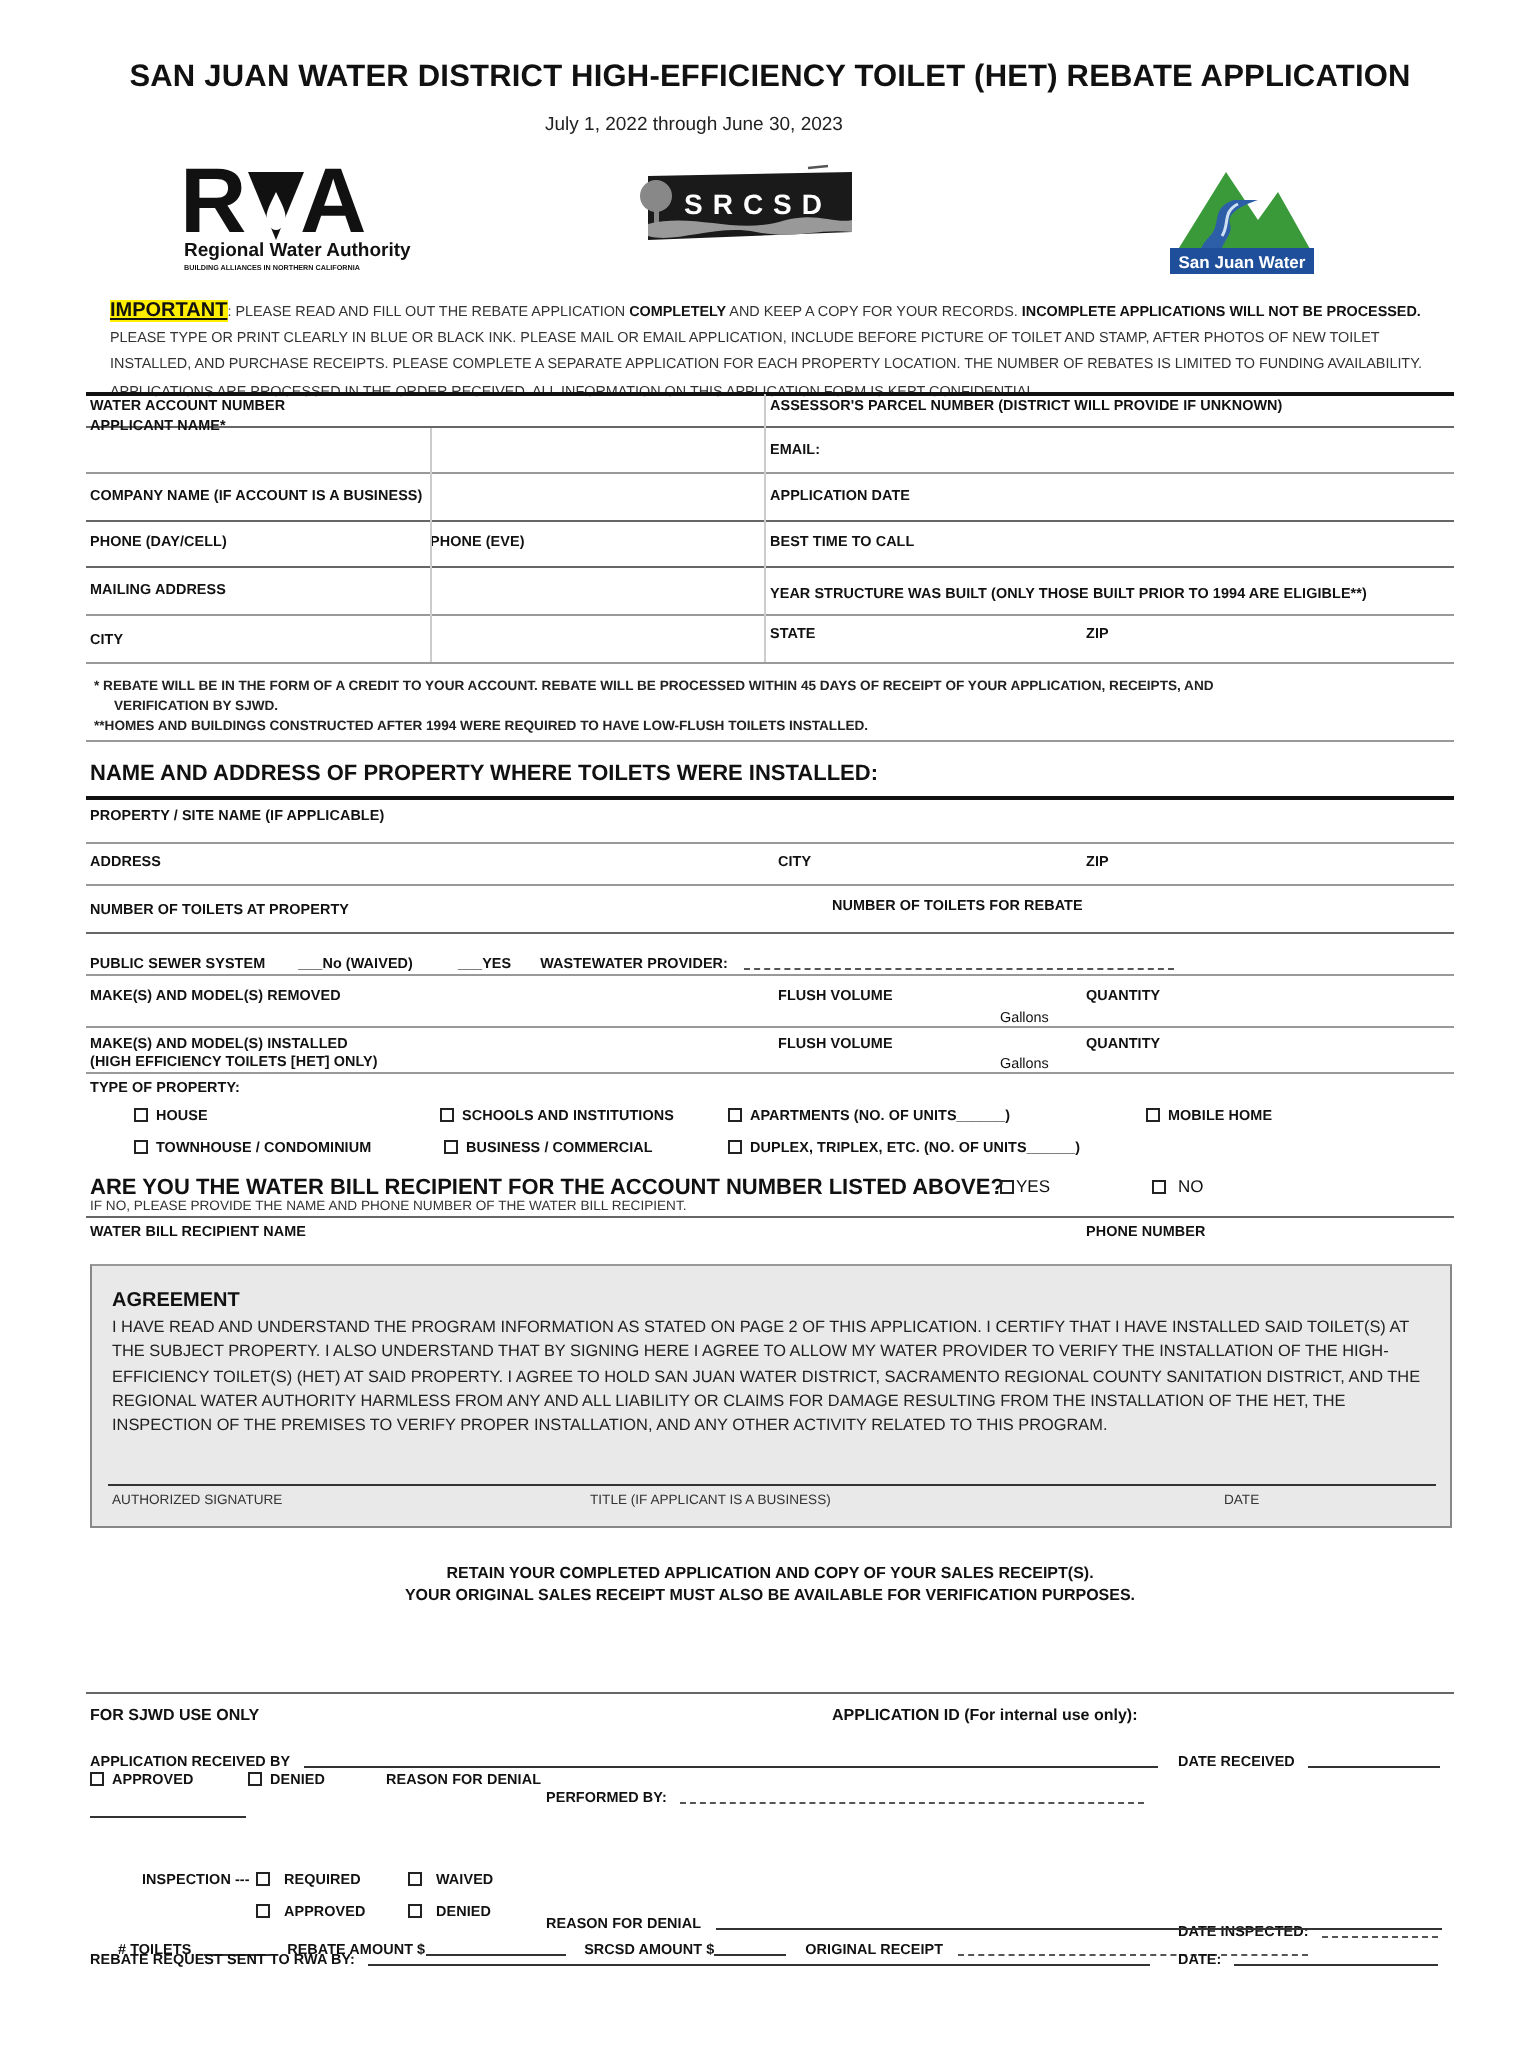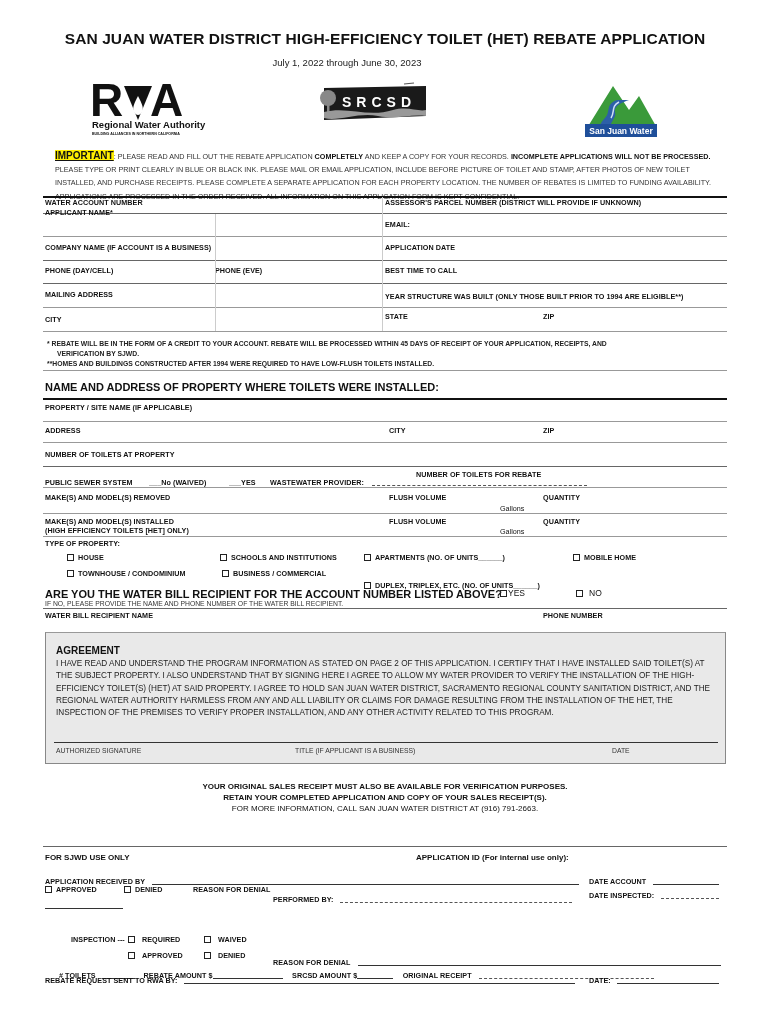--- a/index.html
+++ b/index.html
@@ -116,21 +116,21 @@
 <div class="hline thick" style="top:398px;"></div>
 <div class="abs lbl" style="left:45px;top:403px;">PROPERTY / SITE NAME (IF APPLICABLE)</div>
 <div class="hline light" style="top:421px;"></div>
 
 <div class="abs lbl" style="left:45px;top:426px;">ADDRESS</div>
 <div class="abs lbl" style="left:389px;top:426px;">CITY</div>
 <div class="abs lbl" style="left:543px;top:426px;">ZIP</div>
 <div class="hline light" style="top:442px;"></div>
 
 <div class="abs lbl" style="left:45px;top:450px;">NUMBER OF TOILETS AT PROPERTY</div>
-<div class="abs lbl" style="left:389px;top:470px;padding-left:27px;">NUMBER OF TOILETS FOR REBATE</div>
+<div class="abs lbl" style="left:389px;top:448px;padding-left:27px;">NUMBER OF TOILETS FOR REBATE</div>
 <div class="hline" style="top:466px;"></div>
 
 <div class="abs" style="left:45px;top:471px;">
   <span class="lbl">PUBLIC SEWER SYSTEM</span>
   <span class="lbl" style="margin-left:12px;">___No (WAIVED)</span>
   <span class="lbl" style="margin-left:18px;">___YES</span>
   <span class="lbl" style="margin-left:10px;">WASTEWATER PROVIDER:</span>
   <span class="dline" style="width:215px;margin-left:4px;"></span>
 </div>
 <div class="hline light" style="top:487px;"></div>
@@ -152,55 +152,54 @@
 
 <div class="abs lbl" style="left:45px;top:539px;">TYPE OF PROPERTY:</div>
 
 <div class="abs lbl" style="left:67px;top:553px;"><span class="cb"></span><span>HOUSE</span></div>
 <div class="abs lbl" style="left:220px;top:553px;"><span class="cb"></span><span>SCHOOLS AND INSTITUTIONS</span></div>
 <div class="abs lbl" style="left:364px;top:553px;"><span class="cb"></span><span>APARTMENTS (NO. OF UNITS______)</span></div>
 <div class="abs lbl" style="left:573px;top:553px;"><span class="cb"></span><span>MOBILE HOME</span></div>
 
 <div class="abs lbl" style="left:67px;top:569px;"><span class="cb"></span><span>TOWNHOUSE / CONDOMINIUM</span></div>
 <div class="abs lbl" style="left:222px;top:569px;"><span class="cb"></span><span>BUSINESS / COMMERCIAL</span></div>
-<div class="abs lbl" style="left:364px;top:569px;margin-top:12px;"><span class="cb"></span><span>DUPLEX, TRIPLEX, ETC. (NO. OF UNITS______)</span></div>
+<div class="abs lbl" style="left:364px;top:569px;"><span class="cb"></span><span>DUPLEX, TRIPLEX, ETC. (NO. OF UNITS______)</span></div>
 
 <div class="abs section-head" style="left:45px;top:588px;">ARE YOU THE WATER BILL RECIPIENT FOR THE ACCOUNT NUMBER LISTED ABOVE?</div>
 <div class="abs lbl-n" style="left:500px;top:588px;font-size:8.5px;"><span class="cb" style="margin-right:1px;"></span><span>YES</span></div>
 <div class="abs lbl-n" style="left:576px;top:588px;font-size:8.5px;"><span class="cb" style="margin-right:6px;"></span><span>NO</span></div>
 <div class="abs lbl-n" style="left:45px;top:600px;font-size:6.8px;color:#333;">IF NO, PLEASE PROVIDE THE NAME AND PHONE NUMBER OF THE WATER BILL RECIPIENT.</div>
 <div class="hline" style="top:608px;"></div>
 <div class="abs lbl" style="left:45px;top:611px;">WATER BILL RECIPIENT NAME</div>
 <div class="abs lbl" style="left:543px;top:611px;">PHONE NUMBER</div>
 
 <div class="abs agree">
   <div class="agree-title">AGREEMENT</div>
   <div class="agree-text">I HAVE READ AND UNDERSTAND THE PROGRAM INFORMATION AS STATED ON PAGE 2 OF THIS APPLICATION. I CERTIFY THAT I HAVE INSTALLED SAID TOILET(S) AT THE SUBJECT PROPERTY. I ALSO UNDERSTAND THAT BY SIGNING HERE I AGREE TO ALLOW MY WATER PROVIDER TO VERIFY THE INSTALLATION OF THE HIGH-EFFICIENCY TOILET(S) (HET) AT SAID PROPERTY. I AGREE TO HOLD SAN JUAN WATER DISTRICT, SACRAMENTO REGIONAL COUNTY SANITATION DISTRICT, AND THE REGIONAL WATER AUTHORITY HARMLESS FROM ANY AND ALL LIABILITY OR CLAIMS FOR DAMAGE RESULTING FROM THE INSTALLATION OF THE HET, THE INSPECTION OF THE PREMISES TO VERIFY PROPER INSTALLATION, AND ANY OTHER ACTIVITY RELATED TO THIS PROGRAM.</div>
   <div class="sigline"></div>
   <div class="siglbl" style="left:10px;">AUTHORIZED SIGNATURE</div>
   <div class="siglbl" style="left:249px;">TITLE (IF APPLICANT IS A BUSINESS)</div>
   <div class="siglbl" style="left:566px;">DATE</div>
 </div>
 
 <div class="abs retain">
+  <div class="b">RETAIN YOUR COMPLETED APPLICATION AND COPY OF YOUR SALES RECEIPT(S).</div>
   <div class="b">YOUR ORIGINAL SALES RECEIPT MUST ALSO BE AVAILABLE FOR VERIFICATION PURPOSES.</div>
-  <div class="b">RETAIN YOUR COMPLETED APPLICATION AND COPY OF YOUR SALES RECEIPT(S).</div>
-  <div>FOR MORE INFORMATION, CALL SAN JUAN WATER DISTRICT AT (916) 791-2663.</div>
 </div>
 
 <div class="hline" style="top:846px;"></div>
 <div class="abs section-head" style="left:45px;top:853px;font-size:8px;">FOR SJWD USE ONLY</div>
 <div class="abs section-head" style="left:416px;top:853px;font-size:8px;">APPLICATION ID (For internal use only):</div>
 
 <div class="abs" style="left:45px;top:870px;">
   <span class="lbl">APPLICATION RECEIVED BY</span>
   <span class="uline" style="width:427px;margin-left:2px;"></span>
 </div>
 <div class="abs" style="left:589px;top:870px;">
-  <span class="lbl">DATE ACCOUNT</span>
+  <span class="lbl">DATE RECEIVED</span>
   <span class="uline" style="width:66px;margin-left:2px;"></span>
 </div>
 
 <div class="abs lbl" style="left:45px;top:885px;"><span class="cb"></span><span>APPROVED</span></div>
 <div class="abs lbl" style="left:124px;top:885px;"><span class="cb"></span><span>DENIED</span></div>
 <div class="abs lbl" style="left:193px;top:885px;">REASON FOR DENIAL</div>
 <div class="abs uline" style="left:45px;top:901px;width:78px;"></div>
 
 <div class="abs" style="left:45px;top:964px;margin-left:14px;">
   <span class="lbl"># TOILETS</span>
@@ -211,21 +210,21 @@
   <span class="dline" style="width:175px;margin-left:3px;"></span>
 </div>
 
 <div class="abs lbl" style="left:45px;top:935px;padding-left:26px;">INSPECTION ---</div>
 <div class="abs lbl" style="left:128px;top:935px;"><span class="cb" style="margin-right:7px;"></span><span>REQUIRED</span></div>
 <div class="abs lbl" style="left:204px;top:935px;"><span class="cb" style="margin-right:7px;"></span><span>WAIVED</span></div>
 <div class="abs" style="left:273px;top:888px;">
   <span class="lbl">PERFORMED BY:</span>
   <span class="dline" style="width:232px;margin-left:2px;"></span>
 </div>
-<div class="abs" style="left:589px;top:884px;text-align:right;">
+<div class="abs" style="left:589px;top:955px;text-align:right;">
   <span class="lbl">DATE INSPECTED:</span>
   <span class="dline" style="width:58px;margin-left:2px;"></span>
 </div>
 
 <div class="abs lbl" style="left:128px;top:951px;"><span class="cb" style="margin-right:7px;"></span><span>APPROVED</span></div>
 <div class="abs lbl" style="left:204px;top:951px;"><span class="cb" style="margin-right:7px;"></span><span>DENIED</span></div>
 <div class="abs" style="left:273px;top:951px;">
   <span class="lbl">REASON FOR DENIAL</span>
   <span class="uline" style="width:363px;margin-left:3px;"></span>
 </div>

